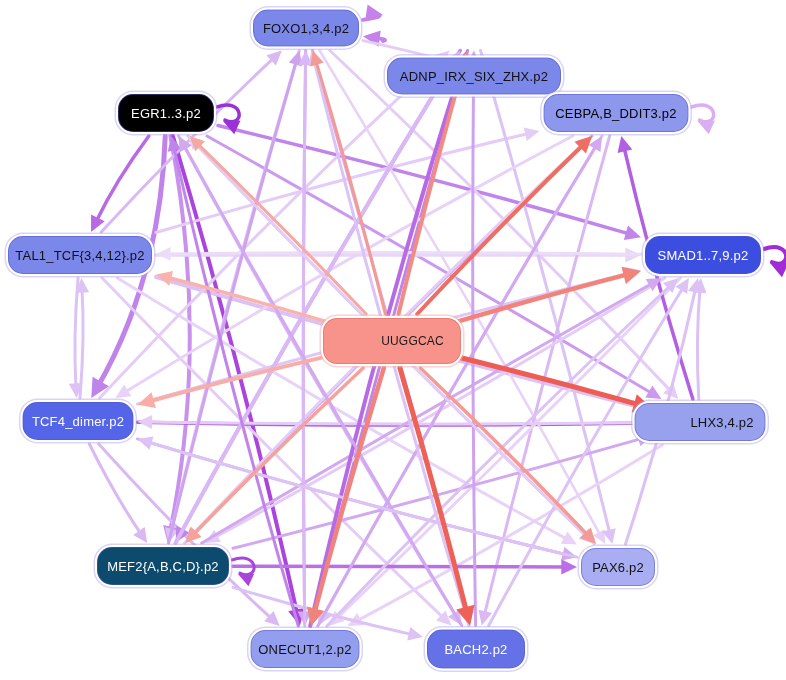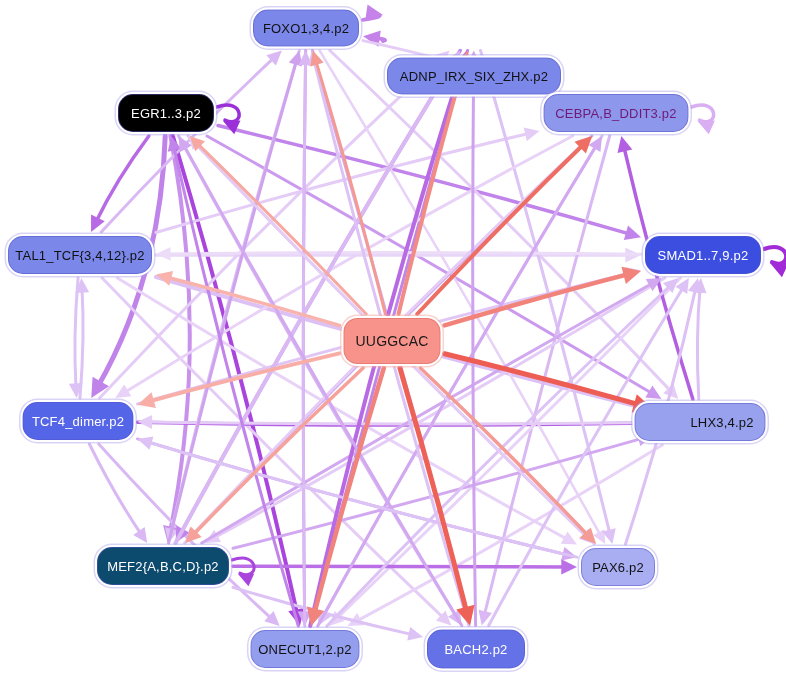--- a/index.html
+++ b/index.html
@@ -10,21 +10,21 @@
     position:absolute;transform:translate(-50%,-50%);
     display:flex;align-items:center;justify-content:center;
     border-radius:15px;font-size:13px;white-space:nowrap;cursor:pointer;
     border:1px solid rgba(82,82,200,.5);
     box-shadow:0 0 0 2px #ffffff,0 0 0 3.5px rgba(170,160,236,.45);
     letter-spacing:.2px;
   }
   .node-pink{
     border:1px solid rgba(230,120,112,.85);
     box-shadow:0 0 0 2px #ffffff,0 0 0 3.5px rgba(244,176,170,.55);
-    font-size:14px;border-radius:14px;
+    font-size:12px;border-radius:14px;padding-left:41px;
   }
 </style>
 </head>
 <body>
 
 <div class="stage">
   <svg class="edges" width="786" height="680" viewBox="0 0 786 680">
       <g>
         <path d="M363,19.857142857142858 Q390,16 373.0213091038954,13.57447272912792" fill="none" stroke="#c583ea" stroke-width="4" stroke-linecap="round"></path>
         <polygon points="383,15 365.20919338534645,20.741707063234763 367.5285036276383,4.506535367191637" fill="#c583ea"></polygon>
@@ -340,21 +340,21 @@
       <g>
         <path d="M232,560 C260,550 260,582 240,573" fill="none" stroke="#a944dd" stroke-width="3" stroke-linecap="round"></path>
         <polygon points="238,574 254.1660884829917,573.6534698280334 248.4620194681214,586.3291787499675" fill="#a944dd"></polygon>
       </g>
     </svg>
   <div>
       <div class="node node-pink" style="left: 392px; top: 341px; width: 95px; height: 44px; background: rgb(248, 147, 140); color: rgb(26, 26, 26);">UUGGCAC</div>
       <div class="node" style="left: 306px; top: 28px; width: 104px; height: 35px; background: rgb(123, 135, 233); color: rgb(17, 17, 17);">FOXO1,3,4.p2</div>
       <div class="node" style="left: 474px; top: 28px; width: 172px; height: 35px; background: rgb(123, 135, 233); color: rgb(17, 17, 17); margin-top: 48px;">ADNP_IRX_SIX_ZHX.p2</div>
       <div class="node" style="left: 166px; top: 113px; width: 94px; height: 36px; background: #000000; color: rgb(255, 255, 255);">EGR1..3.p2</div>
-      <div class="node" style="left: 616px; top: 113px; width: 143px; height: 36px; background: rgb(141, 151, 235); color: #701a75;">CEBPA,B_DDIT3.p2</div>
+      <div class="node" style="left: 616px; top: 113px; width: 143px; height: 36px; background: rgb(141, 151, 235); color: #000000;">CEBPA,B_DDIT3.p2</div>
       <div class="node" style="left: 80px; top: 255px; width: 142px; height: 36px; background: rgb(123, 135, 233); color: rgb(17, 17, 17);">TAL1_TCF{3,4,12}.p2</div>
       <div class="node" style="left: 703px; top: 255px; width: 114px; height: 36px; background: rgb(59, 78, 224); color: rgb(255, 255, 255);">SMAD1..7,9.p2</div>
       <div class="node" style="left: 78px; top: 421px; width: 109px; height: 36px; background: rgb(85, 101, 232); color: rgb(255, 255, 255);">TCF4_dimer.p2</div>
       <div class="node" style="left: 700px; top: 422px; width: 85px; height: 36px; background: rgb(152, 161, 238); color: rgb(17, 17, 17); padding-left: 44px;">LHX3,4.p2</div>
       <div class="node" style="left: 163px; top: 566px; width: 130px; height: 36px; background: #0c4a6e; color: rgb(255, 255, 255);">MEF2{A,B,C,D}.p2</div>
       <div class="node" style="left: 618px; top: 567px; width: 72px; height: 36px; background: rgb(168, 174, 241); color: rgb(17, 17, 17);">PAX6.p2</div>
       <div class="node" style="left: 305px; top: 649px; width: 107px; height: 36px; background: rgb(148, 158, 238); color: rgb(17, 17, 17);">ONECUT1,2.p2</div>
       <div class="node" style="left: 476px; top: 649px; width: 96px; height: 37px; background: rgb(101, 114, 231); color: rgb(255, 255, 255); text-align: right;">BACH2.p2</div>
     </div>
 </div>

